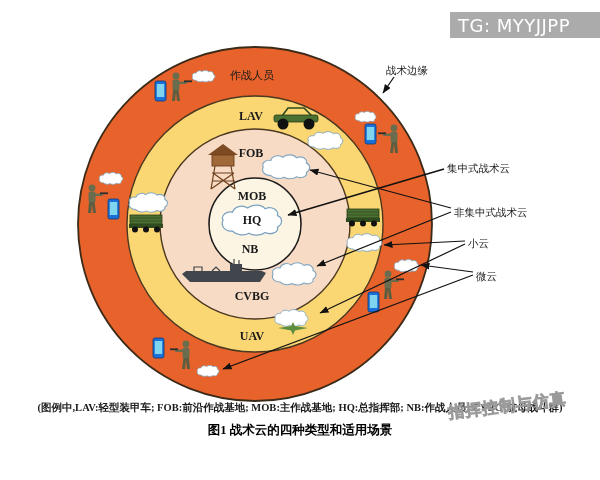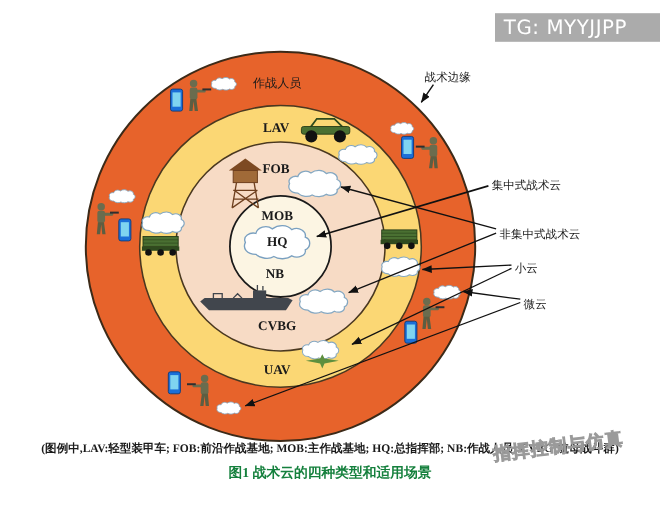--- a/index.html
+++ b/index.html
@@ -6,21 +6,21 @@
   body{font-family:"DejaVu Sans","Liberation Sans",sans-serif;}
   .canvas{position:relative;width:600px;height:480px;background:#ffffff;overflow:hidden;}
   .badge{position:absolute;background:#ababab;color:#ffffff;display:flex;align-items:center;}
   .badge-tg{left:450px;top:12px;width:150px;height:26px;font-size:18px;padding-left:8px;letter-spacing:0.5px;}
   .badge-site{left:0;top:438px;width:160px;height:30px;font-size:19px;padding-left:10px;}
   .caption1{position:absolute;left:0;top:401px;width:600px;text-align:center;
             font-family:"Liberation Serif","DejaVu Serif",serif;font-weight:bold;
             font-size:10.5px;color:#1a1a1a;white-space:nowrap;}
   .caption2{position:absolute;left:0;top:422px;width:600px;text-align:center;
             font-family:"Liberation Serif","DejaVu Serif",serif;font-weight:bold;
-            font-size:12.5px;color:#15803d;}
+            font-size:12.5px;color:#000000;}
   svg text{user-select:none;}
   .ring-label{font-family:"Liberation Serif","DejaVu Serif",serif;font-weight:bold;fill:#1a1a1a;}
   .cjk-label{font-family:"DejaVu Sans",sans-serif;fill:#1a1a1a;}
   .watermark{position:absolute;left:448px;top:394px;width:150px;color:transparent;
              -webkit-text-stroke:0.8px #9a9a9a;font-size:16px;font-weight:bold;
              transform:rotate(-7deg);letter-spacing:1px;}
 </style>
 </head>
 <body>
 

